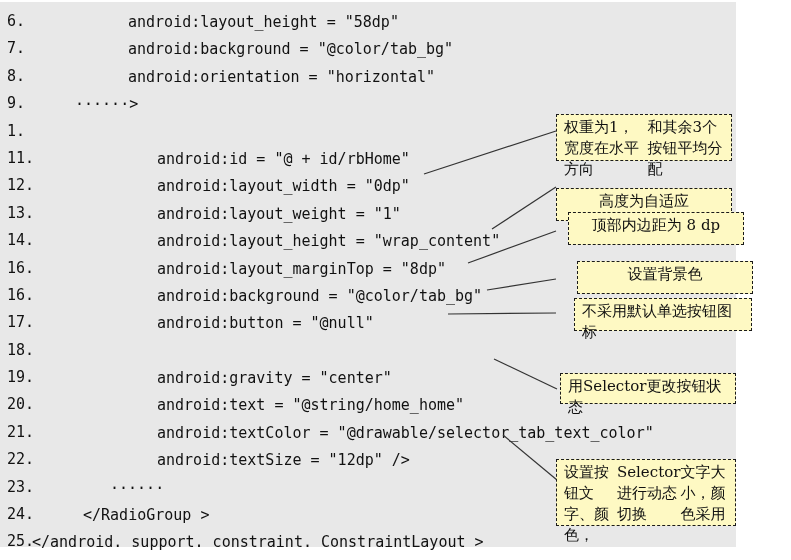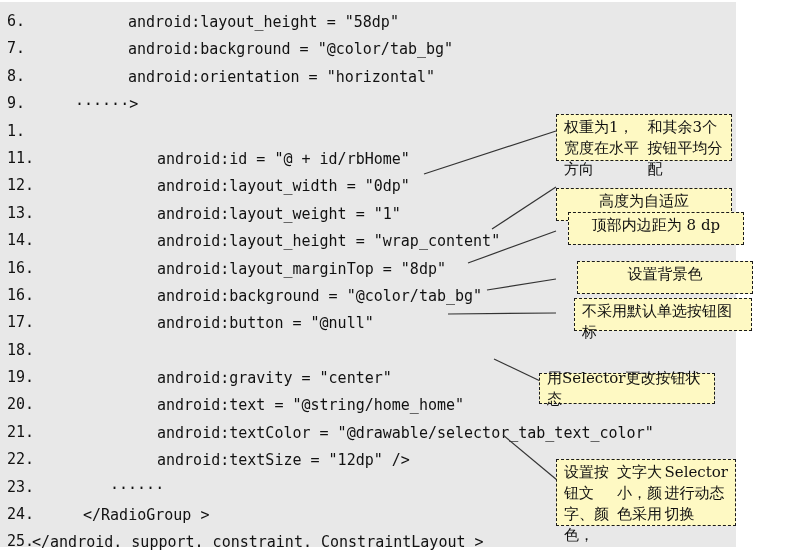--- a/index.html
+++ b/index.html
@@ -74,22 +74,22 @@
   </div>
   <div class="callout" style="left:568px; top:212px; width:176px; height:33px;">
     <div>顶部内边距为 8 dp</div>
   </div>
   <div class="callout" style="left:577px; top:261px; width:176px; height:33px;">
     <div>设置背景色</div>
   </div>
   <div class="callout" style="left:556px; top:298px; width:178px; height:33px;margin-left:18px;">
     <div>不采用默认单选按钮图标</div>
   </div>
-  <div class="callout" style="left:539px; top:373px; width:176px; height:31px;align-items:center;">
+  <div class="callout" style="left:560px; top:373px; width:176px; height:31px;">
     <div>用Selector更改按钮状态</div>
   </div>
   <div class="callout" style="left:556px; top:459px; width:180px; height:67px;">
     <div>设置按钮文字、颜色，</div>
+    <div>Selector 进行动态切换</div>
     <div>文字大小，颜色采用</div>
-    <div>Selector 进行动态切换</div>
   </div>
 
 </div>
 
 </body></html>

